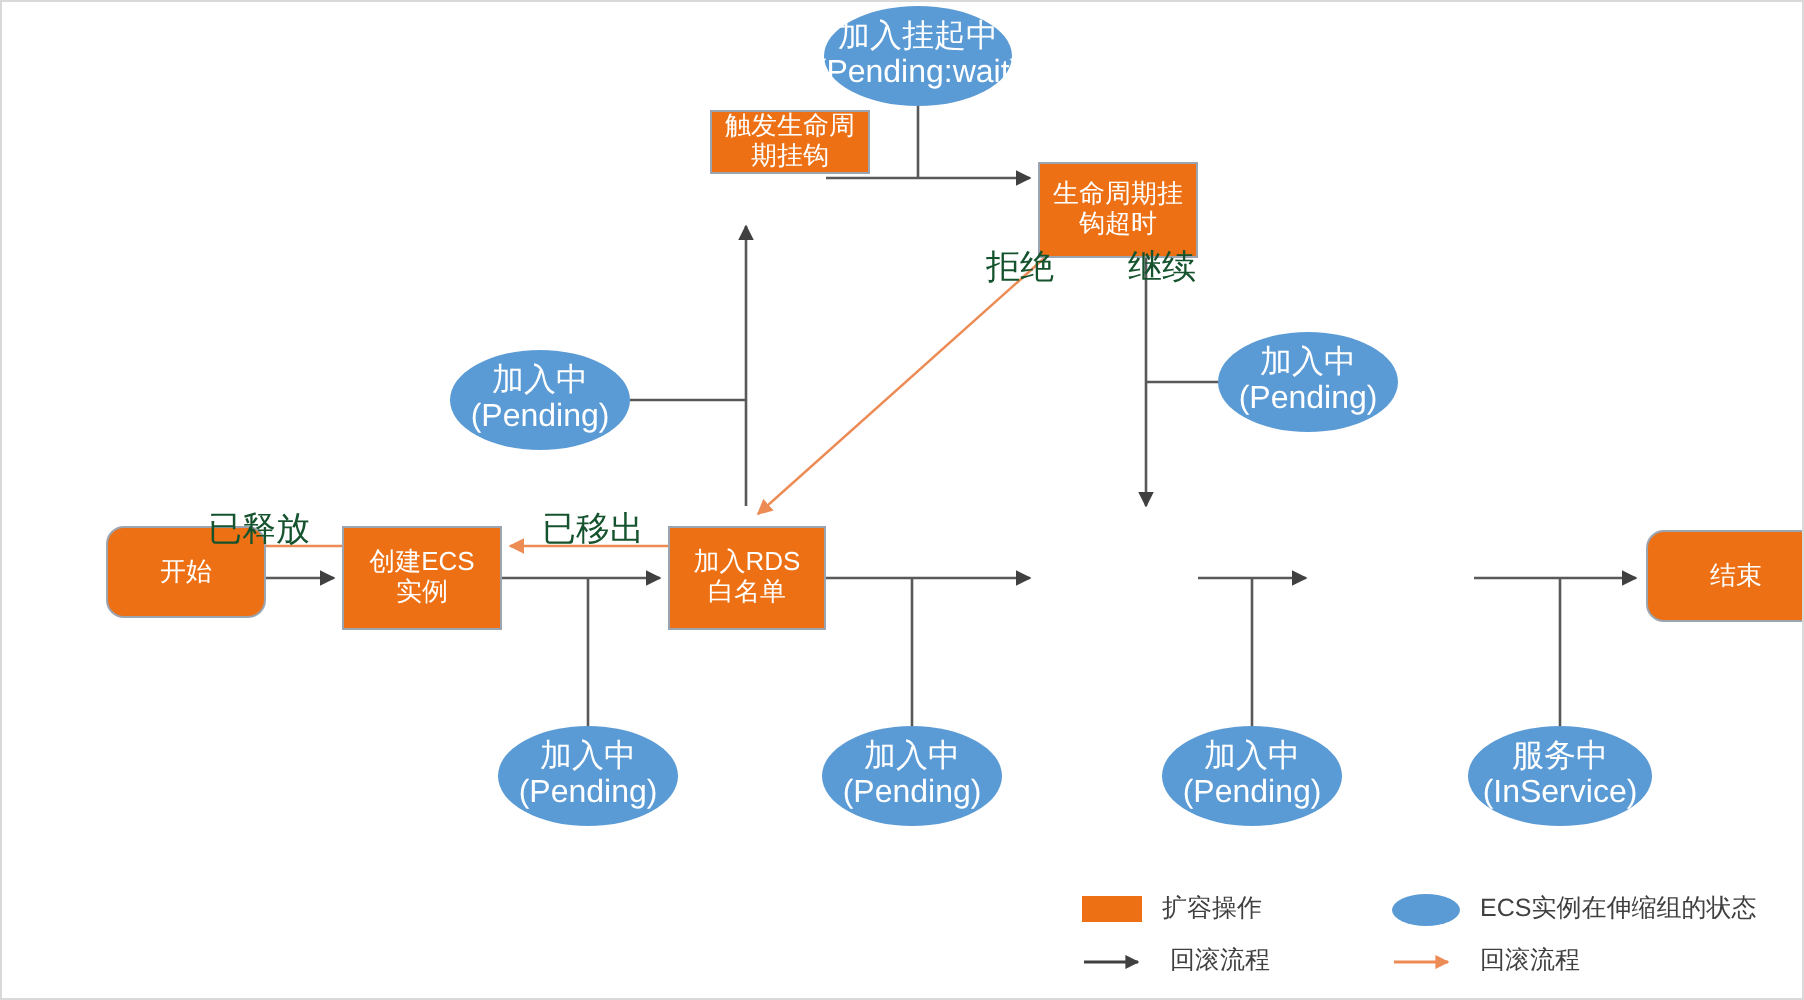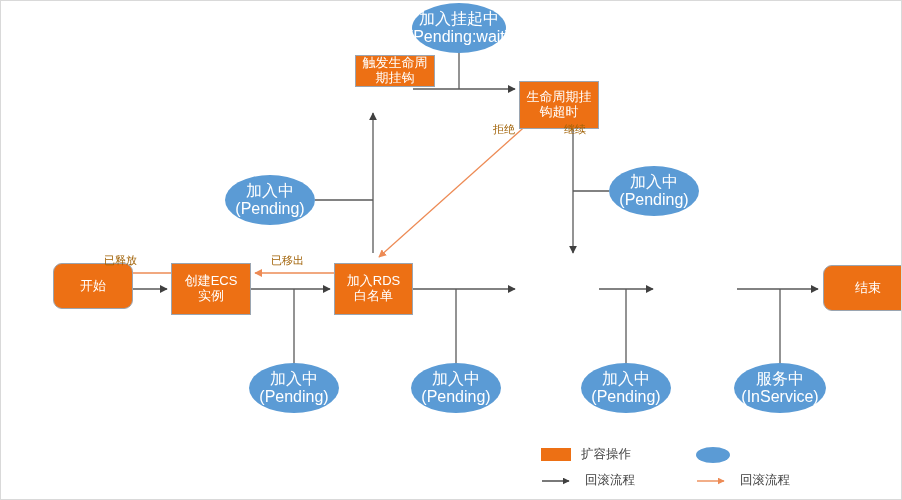--- a/index.html
+++ b/index.html
@@ -43,22 +43,22 @@
     border-radius: 9px;
   }
   .state {
     background: #5B9BD5;
     border-radius: 50%;
     color: #ffffff;
     font-size: 16px;
   }
   .edge-label {
     position: absolute;
-    font-size: 11px;
-    color: #a16207;
+    font-size: 17px;
+    color: #14532d;
     white-space: nowrap;
   }
   .legend {
     position: absolute;
     left: 540px;
     top: 436px;
     width: 350px;
     font-size: 12.5px;
     color: #404040;
   }
@@ -187,20 +187,21 @@
   <div class="edge-label" style="left:563px; top:121px;">继续</div>
 
   <div class="legend">
     <div class="legend-row">
       <div class="legend-item c1">
         <span class="sw-rect"></span>
         <span class="lg-text">扩容操作</span>
       </div>
       <div class="legend-item">
         <span class="sw-ellipse"></span>
+        <span class="lg-text">ECS实例在伸缩组的状态</span>
       </div>
     </div>
     <div class="legend-row">
       <div class="legend-item c1">
         <span class="sw-arrow">
           <svg width="34" height="12" viewBox="0 0 34 12" xmlns="http://www.w3.org/2000/svg">
             <defs>
               <marker id="lgDark" viewBox="0 0 10 10" refX="9" refY="5" markerWidth="5" markerHeight="5" orient="auto-start-reverse">
                 <path d="M 0 0 L 10 5 L 0 10 z" fill="#404040"></path>
               </marker>

